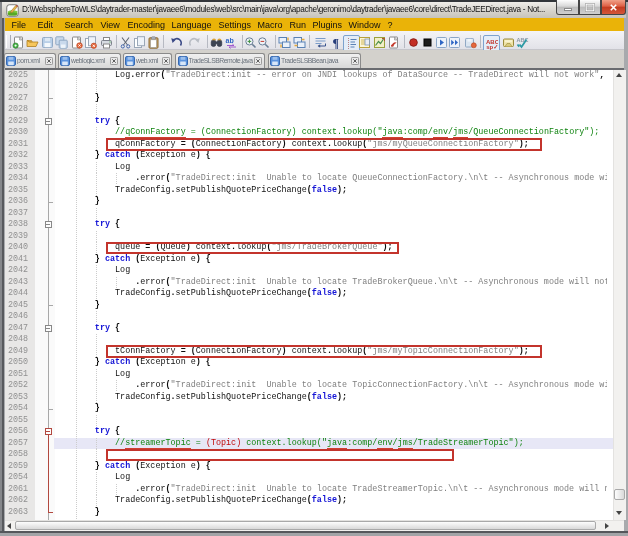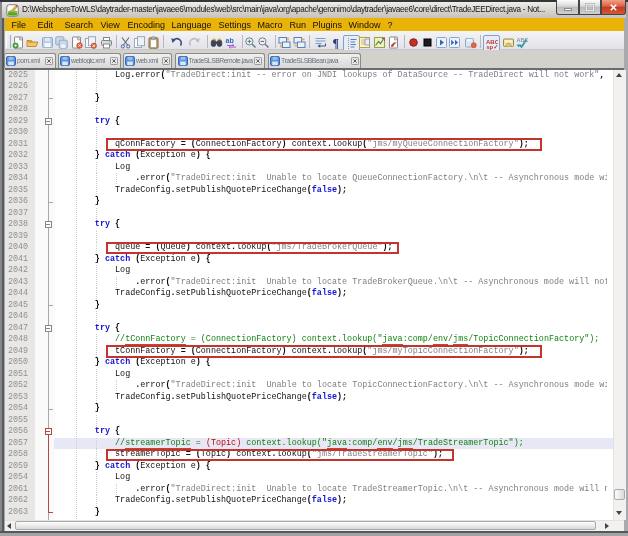--- a/index.html
+++ b/index.html
@@ -399,20 +399,21 @@
 <div style="position:absolute;left:95.5px;top:414.50px;width:1px;height:11.5px;background-image:repeating-linear-gradient(to bottom,#cccccc 0 1px,transparent 1px 2px);"></div>
 <div class="num" style="top:69.50px">2025</div>
 <div class="code" style="top:69.50px">            <span class="p">Log</span><span class="o">.</span><span class="p">error</span><span class="o">(</span><span class="s">"TradeDirect:</span><span class="su">init</span><span class="s"> -- error on JNDI lookups of DataSource -- TradeDirect will not work"</span><span class="o">,</span></div>
 <div class="num" style="top:81.00px">2026</div>
 <div class="num" style="top:92.50px">2027</div>
 <div class="code" style="top:92.50px">        <span class="o">}</span></div>
 <div class="num" style="top:104.00px">2028</div>
 <div class="num" style="top:115.50px">2029</div>
 <div class="code" style="top:115.50px">        <span class="k">try</span><span class="o"> {</span></div>
 <div class="num" style="top:127.00px">2030</div>
+<div class="code" style="top:127.00px">            <span class="c">//</span><span class="cu">qConnFactory</span><span class="c"> = (ConnectionFactory) context.lookup("</span><span class="cu">java</span><span class="c">:comp/</span><span class="cu">env</span><span class="c">/</span><span class="cu">jms</span><span class="c">/QueueConnectionFactory");</span></div>
 <div class="num" style="top:138.50px">2031</div>
 <div class="code" style="top:138.50px">            <span class="p">qConnFactory</span><span class="o"> = (</span><span class="p">ConnectionFactory</span><span class="o">) </span><span class="p">context</span><span class="o">.</span><span class="p">lookup</span><span class="o">(</span><span class="s">"</span><span class="su">jms</span><span class="s">/myQueueConnectionFactory"</span><span class="o">);</span></div>
 <div class="num" style="top:150.00px">2032</div>
 <div class="code" style="top:150.00px">        <span class="o">} </span><span class="k">catch</span><span class="o"> (</span><span class="p">Exception e</span><span class="o">) {</span></div>
 <div class="num" style="top:161.50px">2033</div>
 <div class="code" style="top:161.50px">            <span class="p">Log</span></div>
 <div class="num" style="top:173.00px">2034</div>
 <div class="code" style="top:173.00px">                <span class="o">.</span><span class="p">error</span><span class="o">(</span><span class="s">"TradeDirect:</span><span class="su">init</span><span class="s">  Unable to locate QueueConnectionFactory.\n\t -- Asynchronous mode will not work correctly and Quote Price change publishing will be disabled"</span></div>
 <div class="num" style="top:184.50px">2035</div>
 <div class="code" style="top:184.50px">            <span class="p">TradeConfig</span><span class="o">.</span><span class="p">setPublishQuotePriceChange</span><span class="o">(</span><span class="k">false</span><span class="o">);</span></div>
@@ -431,40 +432,38 @@
 <div class="num" style="top:276.50px">2043</div>
 <div class="code" style="top:276.50px">                <span class="o">.</span><span class="p">error</span><span class="o">(</span><span class="s">"TradeDirect:</span><span class="su">init</span><span class="s">  Unable to locate TradeBrokerQueue.\n\t -- Asynchronous mode will not work correctly and Quote Price change publishing will be disabled"</span></div>
 <div class="num" style="top:288.00px">2044</div>
 <div class="code" style="top:288.00px">            <span class="p">TradeConfig</span><span class="o">.</span><span class="p">setPublishQuotePriceChange</span><span class="o">(</span><span class="k">false</span><span class="o">);</span></div>
 <div class="num" style="top:299.50px">2045</div>
 <div class="code" style="top:299.50px">        <span class="o">}</span></div>
 <div class="num" style="top:311.00px">2046</div>
 <div class="num" style="top:322.50px">2047</div>
 <div class="code" style="top:322.50px">        <span class="k">try</span><span class="o"> {</span></div>
 <div class="num" style="top:334.00px">2048</div>
-<div class="code" style="top:334.00px">            <span class="c">//</span><span class="cu">tConnFactory</span><span class="c"> = (ConnectionFactory) context.lookup("</span><span class="cu">java</span><span class="c">:comp/</span><span class="cu">env</span><span class="c">/</span><span class="cu">jms</span><span class="c">/TopicConnectionFactory");</span></div>
 <div class="num" style="top:345.50px">2049</div>
 <div class="code" style="top:345.50px">            <span class="p">tConnFactory</span><span class="o"> = (</span><span class="p">ConnectionFactory</span><span class="o">) </span><span class="p">context</span><span class="o">.</span><span class="p">lookup</span><span class="o">(</span><span class="s">"</span><span class="su">jms</span><span class="s">/myTopicConnectionFactory"</span><span class="o">);</span></div>
 <div class="num" style="top:357.00px">2050</div>
 <div class="code" style="top:357.00px">        <span class="o">} </span><span class="k">catch</span><span class="o"> (</span><span class="p">Exception e</span><span class="o">) {</span></div>
 <div class="num" style="top:368.50px">2051</div>
 <div class="code" style="top:368.50px">            <span class="p">Log</span></div>
 <div class="num" style="top:380.00px">2052</div>
 <div class="code" style="top:380.00px">                <span class="o">.</span><span class="p">error</span><span class="o">(</span><span class="s">"TradeDirect:</span><span class="su">init</span><span class="s">  Unable to locate TopicConnectionFactory.\n\t -- Asynchronous mode will not work correctly and Quote Price change publishing will be disabled"</span></div>
 <div class="num" style="top:391.50px">2053</div>
 <div class="code" style="top:391.50px">            <span class="p">TradeConfig</span><span class="o">.</span><span class="p">setPublishQuotePriceChange</span><span class="o">(</span><span class="k">false</span><span class="o">);</span></div>
 <div class="num" style="top:403.00px">2054</div>
 <div class="code" style="top:403.00px">        <span class="o">}</span></div>
 <div class="num" style="top:414.50px">2055</div>
 <div class="num" style="top:426.00px">2056</div>
 <div class="code" style="top:426.00px">        <span class="k">try</span><span class="o"> {</span></div>
 <div class="num" style="top:437.50px">2057</div>
 <div class="code" style="top:437.50px">            <span class="c">//</span><span class="cu">streamerTopic</span><span class="c"> = </span><span class="r">(Topic)</span><span class="c"> context.lookup("</span><span class="cu">java</span><span class="c">:comp/</span><span class="cu">env</span><span class="c">/</span><span class="cu">jms</span><span class="c">/TradeStreamerTopic");</span></div>
 <div class="num" style="top:449.00px">2058</div>
-<div class="code" style="top:449.00px">            <span class="p">streamerTopic</span><span class="o"> = (</span><span class="p">Topic</span><span class="o">) </span><span class="p">context</span><span class="o">.</span><span class="p">lookup</span><span class="o">(</span><span class="s">"</span><span class="su">jms</span><span class="s">/TradeStreamerTopic"</span><span class="o">);</span></div>
 <div class="num" style="top:460.50px">2059</div>
 <div class="code" style="top:460.50px">        <span class="o">} </span><span class="k">catch</span><span class="o"> (</span><span class="p">Exception e</span><span class="o">) {</span></div>
 <div class="num" style="top:472.00px">2054</div>
 <div class="code" style="top:472.00px">            <span class="p">Log</span></div>
 <div class="num" style="top:483.50px">2061</div>
 <div class="code" style="top:483.50px">                <span class="o">.</span><span class="p">error</span><span class="o">(</span><span class="s">"TradeDirect:</span><span class="su">init</span><span class="s">  Unable to locate TradeStreamerTopic.\n\t -- Asynchronous mode will not work correctly and Quote Price change publishing will be disabled"</span></div>
 <div class="num" style="top:495.00px">2062</div>
 <div class="code" style="top:495.00px">            <span class="p">TradeConfig</span><span class="o">.</span><span class="p">setPublishQuotePriceChange</span><span class="o">(</span><span class="k">false</span><span class="o">);</span></div>
 <div class="num" style="top:506.50px">2063</div>
 <div class="code" style="top:506.50px">        <span class="o">}</span></div>

